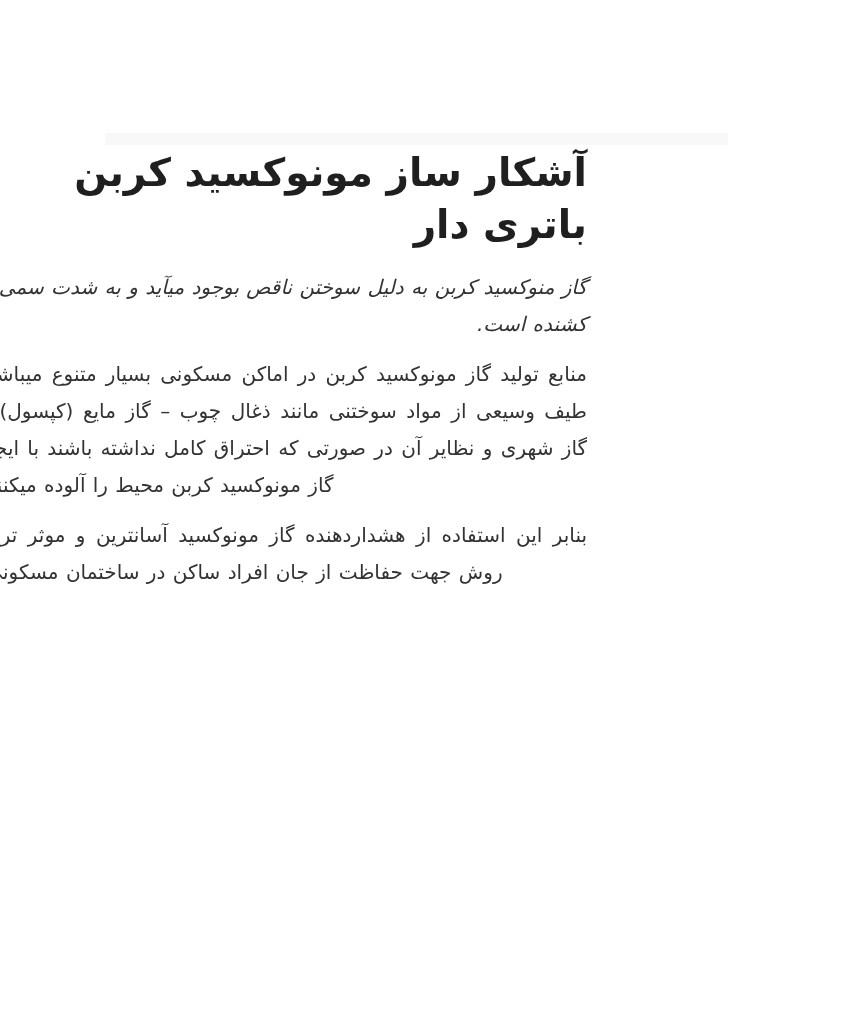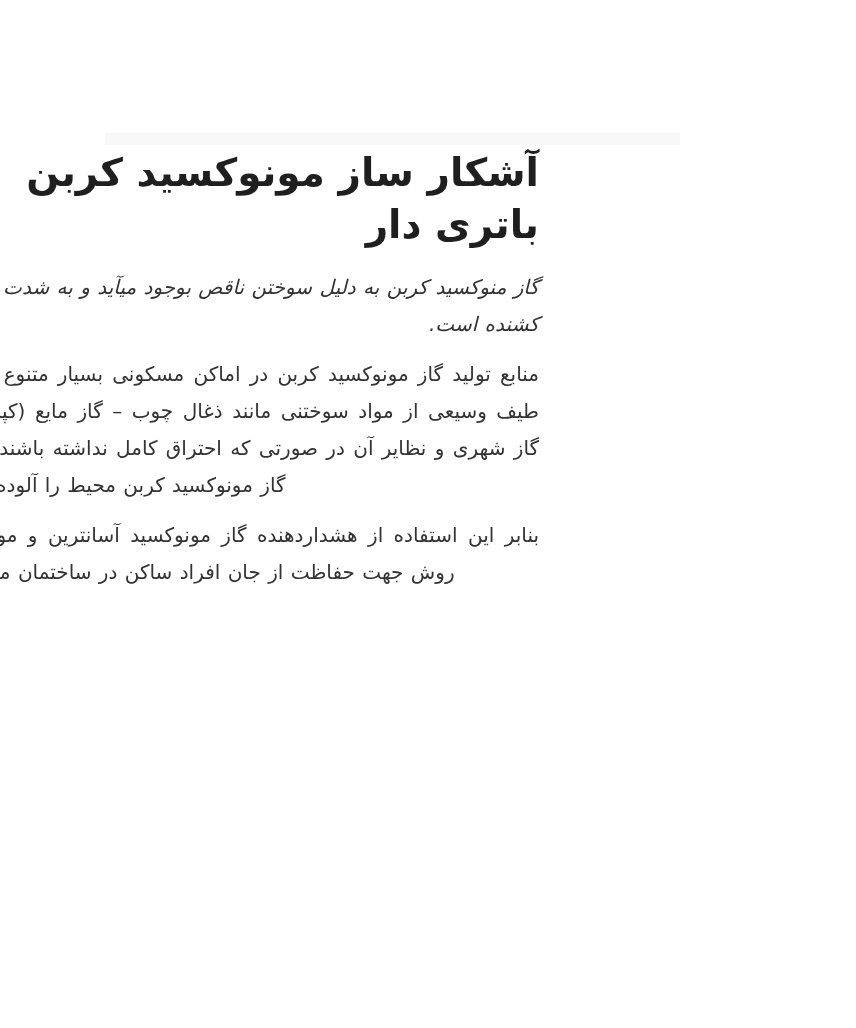--- a/index.html
+++ b/index.html
@@ -7,20 +7,21 @@
     padding: 0;
     background: #ffffff;
   }
   .page {
     position: relative;
     width: 680px;
     height: 1028px;
     background: #ffffff;
     overflow: hidden;
     font-family: "DejaVu Sans", sans-serif;
+    padding-left: 48px;
   }
   .top-divider {
     position: absolute;
     top: 133px;
     left: 105px;
     width: 664px;
     height: 12px;
     background: #f8f8f8;
   }
   .content {

